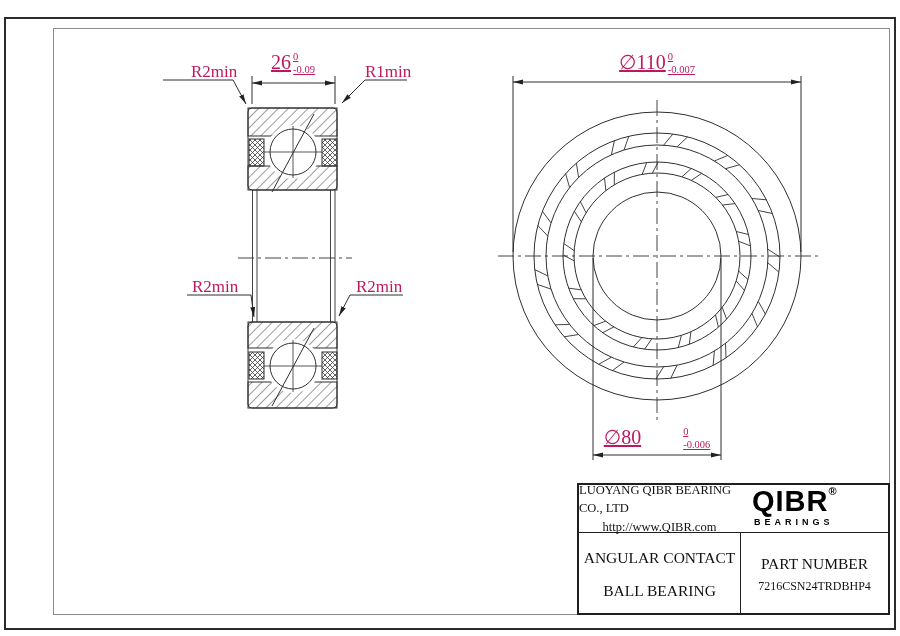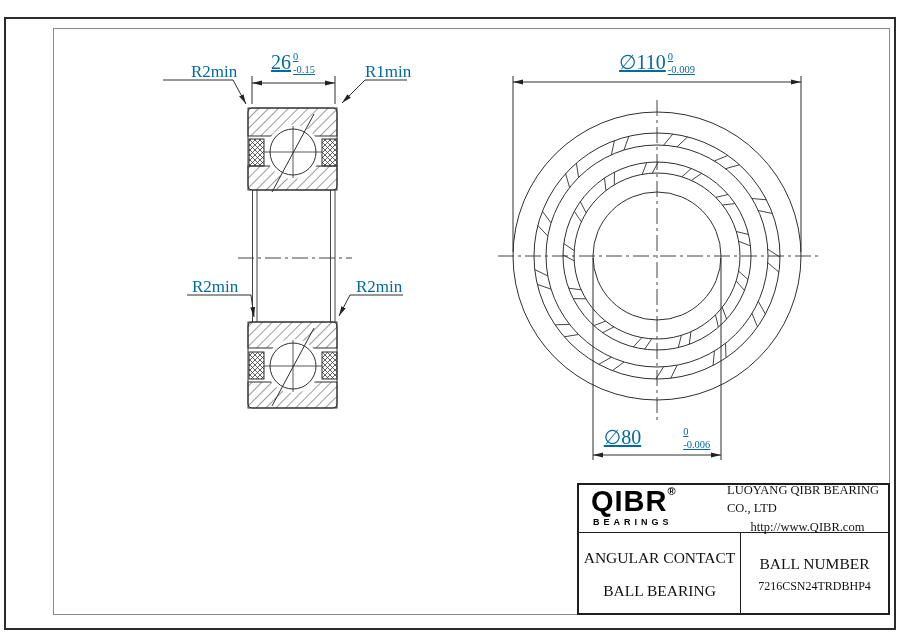--- a/index.html
+++ b/index.html
@@ -3,21 +3,21 @@
 <meta charset="utf-8">
 <style>
   html,body{margin:0;padding:0;background:#fff;}
   #page{position:relative;width:900px;height:636px;background:#ffffff;overflow:hidden;
         font-family:"Liberation Serif",serif;color:#111;}
   .frame{position:absolute;box-sizing:border-box;}
   #outer-frame{left:4px;top:17px;width:892px;height:613px;border:2px solid #2b2b2b;}
   #inner-frame{left:53px;top:28px;width:837px;height:587px;border:1px solid #8a8a8a;}
   svg{position:absolute;left:0;top:0;}
   
-  .cadtext{position:absolute;white-space:nowrap;color:#0369a1;}
+  .cadtext{position:absolute;white-space:nowrap;color:#be185d;}
   .rlabel{font-size:17px;line-height:1;}
   .dim{display:flex;align-items:flex-start;line-height:1;}
   .dim .val{font-size:20px;}
   .dim .tol{display:flex;flex-direction:column;font-size:10.5px;line-height:1.2;margin-left:2px;margin-top:-1px;}
   .center-x{transform:translateX(-50%);text-decoration:underline;}
   
   #title-block{position:absolute;left:577px;top:483px;width:313px;height:132px;
                box-sizing:border-box;border:2px solid #1f1f1f;background:#fff;}
   #tb-row1{display:flex;height:48px;border-bottom:1.5px solid #1f1f1f;box-sizing:border-box;}
   #tb-logo{width:148px;padding:3px 0 0 12px;box-sizing:border-box;}
@@ -190,56 +190,56 @@
 
   <div class="cadtext rlabel" style="left:191px;top:63px;">R2min</div>
   <div class="cadtext rlabel" style="left:365px;top:63px;text-align:center;">R1min</div>
   <div class="cadtext rlabel" style="left:192px;top:278px;">R2min</div>
   <div class="cadtext rlabel" style="left:356px;top:278px;">R2min</div>
 
   <div class="cadtext dim center-x" style="left:293px;top:52px;">
     <span class="val">26</span>
     <span class="tol">
       <span>0</span>
-      <span>-0.15</span>
+      <span>-0.09</span>
     </span>
   </div>
 
   <div class="cadtext dim center-x" style="left:657px;top:52px;">
     <span class="val">∅110</span>
     <span class="tol">
       <span>0</span>
-      <span>-0.009</span>
+      <span>-0.007</span>
     </span>
   </div>
 
   <div class="cadtext dim center-x" style="left:657px;top:427px;gap:40px;">
     <span class="val">∅80</span>
     <span class="tol">
       <span>0</span>
       <span>-0.006</span>
     </span>
   </div>
 
   <div id="title-block">
     <div id="tb-row1">
+      <div id="tb-company">
+        <div class="company-line">LUOYANG QIBR BEARING CO., LTD</div>
+        <div class="company-line">http://www.QIBR.com</div>
+      </div>
       <div id="tb-logo">
         <div class="brand-line"><span>QIBR</span><span class="brand-reg">®</span></div>
         <div class="brand-sub">BEARINGS</div>
-      </div>
-      <div id="tb-company">
-        <div class="company-line">LUOYANG QIBR BEARING CO., LTD</div>
-        <div class="company-line">http://www.QIBR.com</div>
       </div>
     </div>
     <div id="tb-row2">
       <div id="tb-product">
         <div class="tb-big">ANGULAR CONTACT</div>
         <div class="tb-big">BALL BEARING</div>
       </div>
       <div id="tb-part">
-        <div class="tb-big">BALL  NUMBER</div>
+        <div class="tb-big">PART  NUMBER</div>
         <div class="tb-part-number">7216CSN24TRDBHP4</div>
       </div>
     </div>
   </div>
 
 </div>
 
 </body></html>

